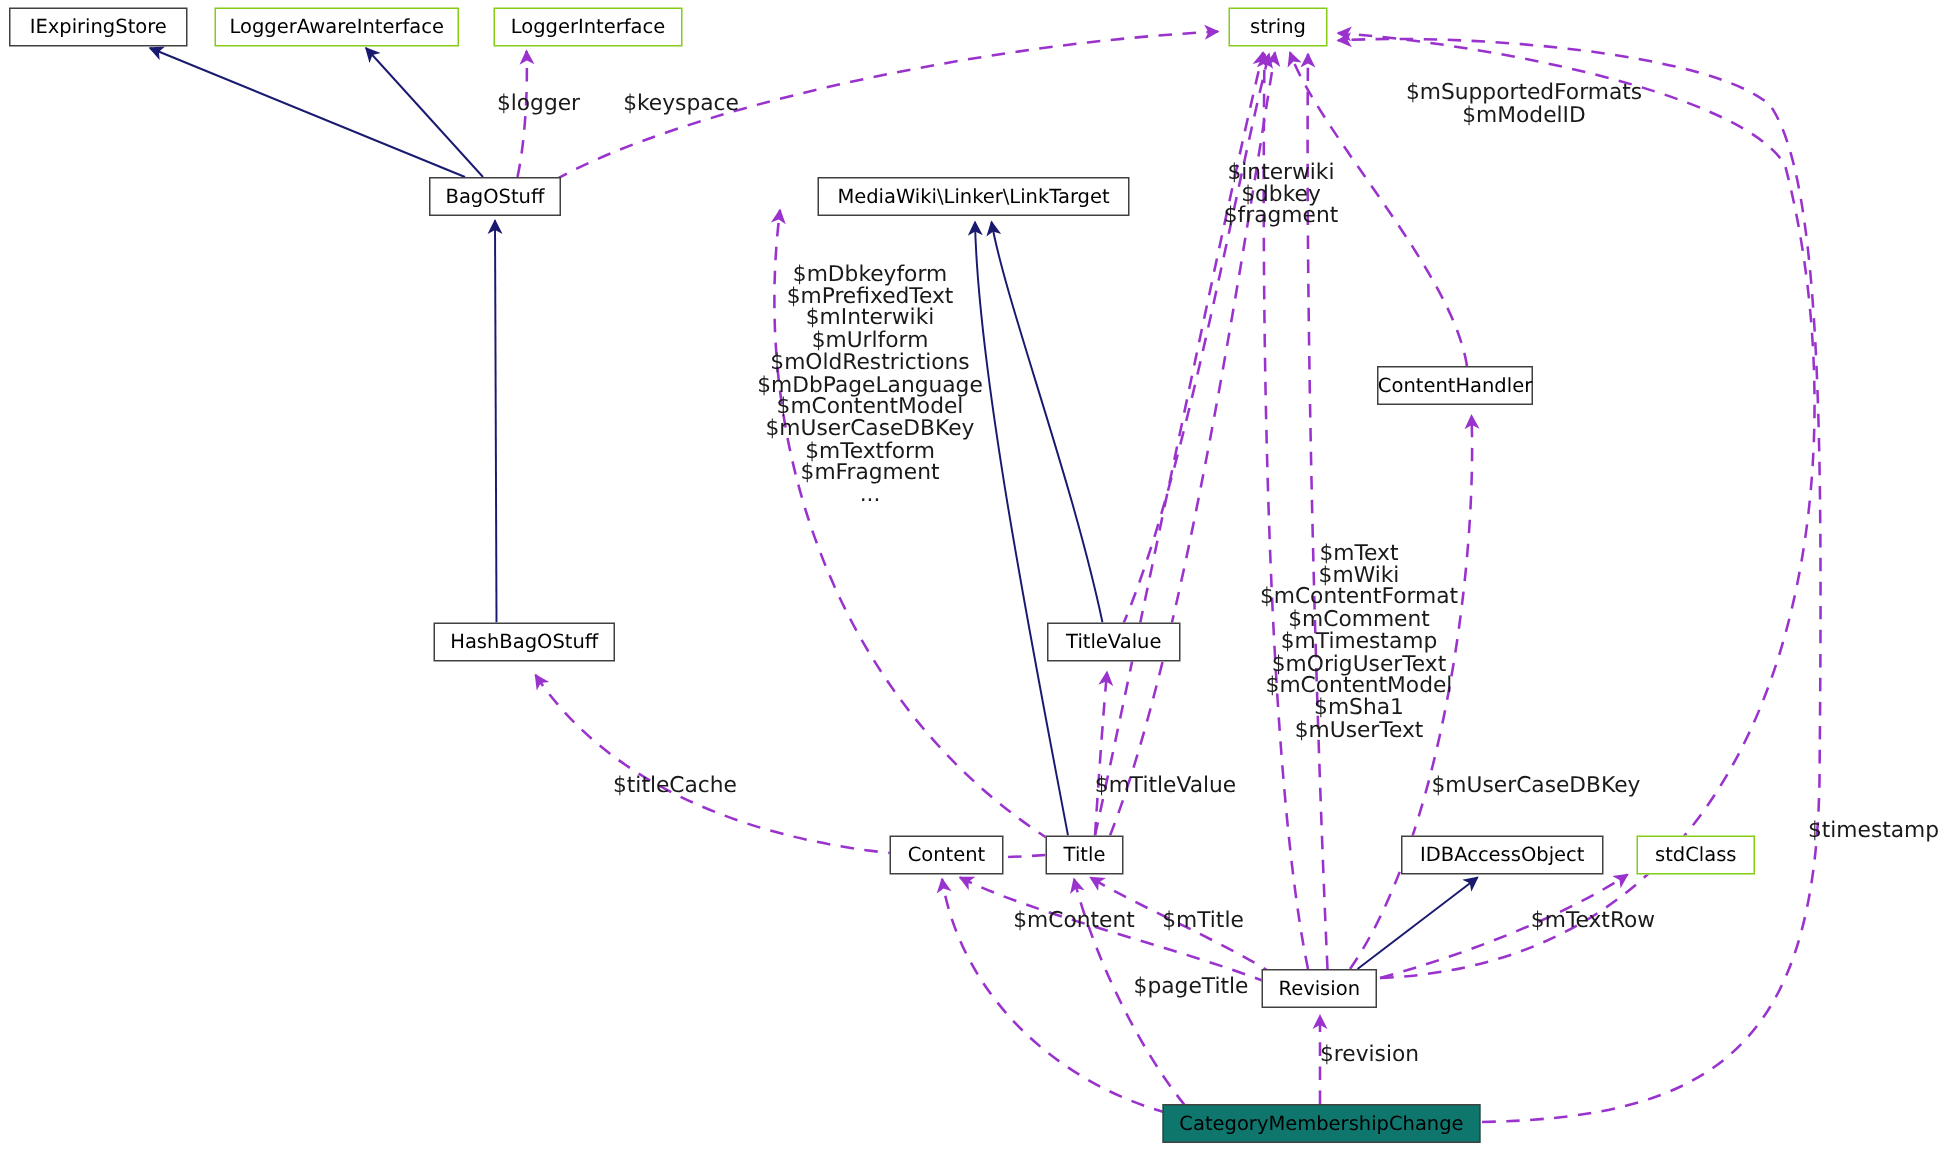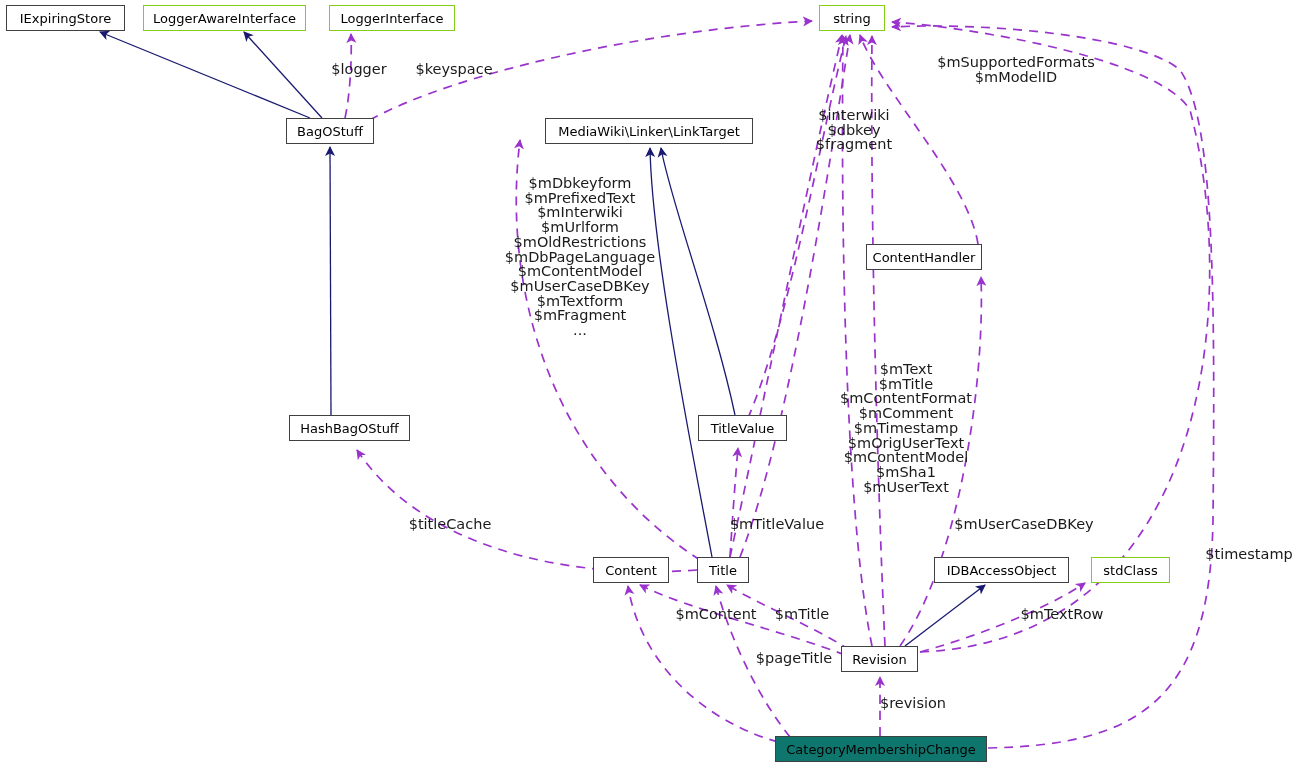--- a/index.html
+++ b/index.html
@@ -115,21 +115,21 @@
       </div>
       <div class="node light" style="left: 819px; top: 5px; width: 66px;">
         <span>string</span>
       </div>
       <div class="node" style="left: 286px; top: 118px; width: 88px;">
         <span>BagOStuff</span>
       </div>
       <div class="node" style="left: 545px; top: 118px; width: 208px;">
         <span>MediaWiki\Linker\LinkTarget</span>
       </div>
-      <div class="node" style="left: 866px; top: 244px; width: 116px; justify-content: center;">
+      <div class="node" style="left: 918px; top: 244px; width: 104px; justify-content: center;">
         <span>ContentHandler</span>
       </div>
       <div class="node" style="left: 289px; top: 415px; width: 121px;">
         <span>HashBagOStuff</span>
       </div>
       <div class="node" style="left: 698px; top: 415px; width: 89px;">
         <span>TitleValue</span>
       </div>
       <div class="node" style="left: 593px; top: 557px; width: 76px;">
         <span>Content</span>
@@ -163,21 +163,21 @@
 $mInterwiki
 $mUrlform
 $mOldRestrictions
 $mDbPageLanguage
 $mContentModel
 $mUserCaseDBKey
 $mTextform
 $mFragment
 ...</div>
       <div class="edge-label center" style="left: 906px; top: 362px;">$mText
-$mTitle
+$mWiki
 $mContentFormat
 $mComment
 $mTimestamp
 $mOrigUserText
 $mContentModel
 $mSha1
 $mUserText</div>
       <div class="edge-label center" style="left: 450px; top: 517px;">$titleCache</div>
       <div class="edge-label center" style="left: 777px; top: 517px;">$mTitleValue</div>
       <div class="edge-label center" style="left: 1024px; top: 517px;">$mUserCaseDBKey</div>

